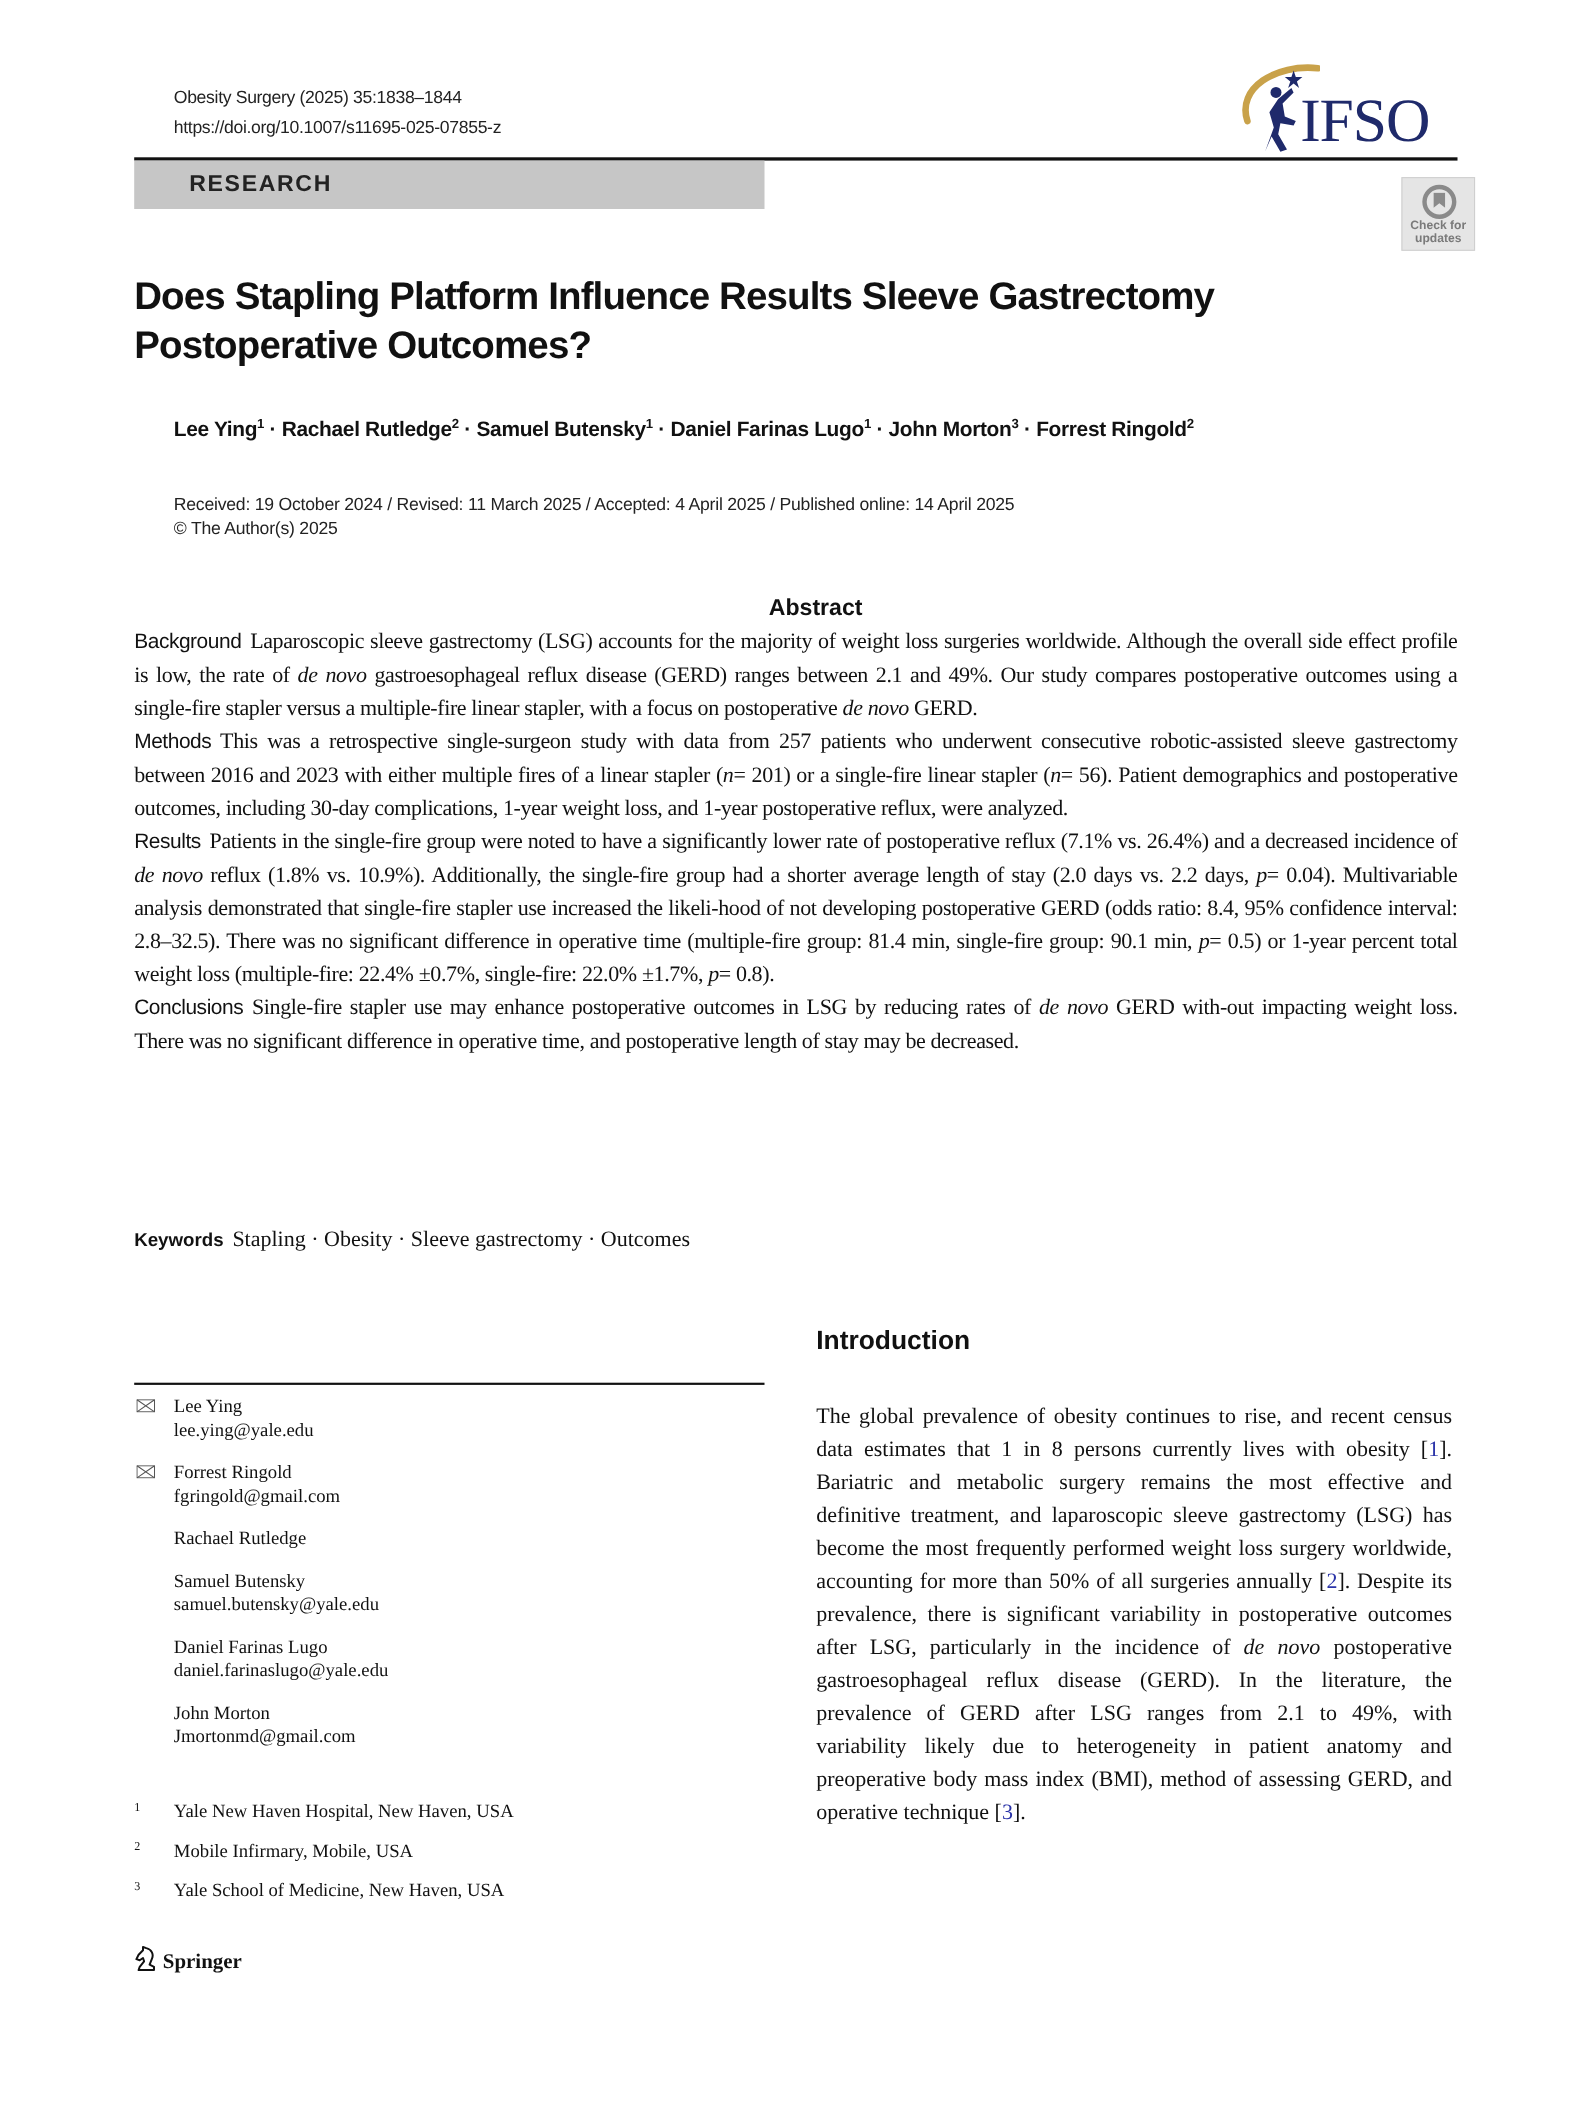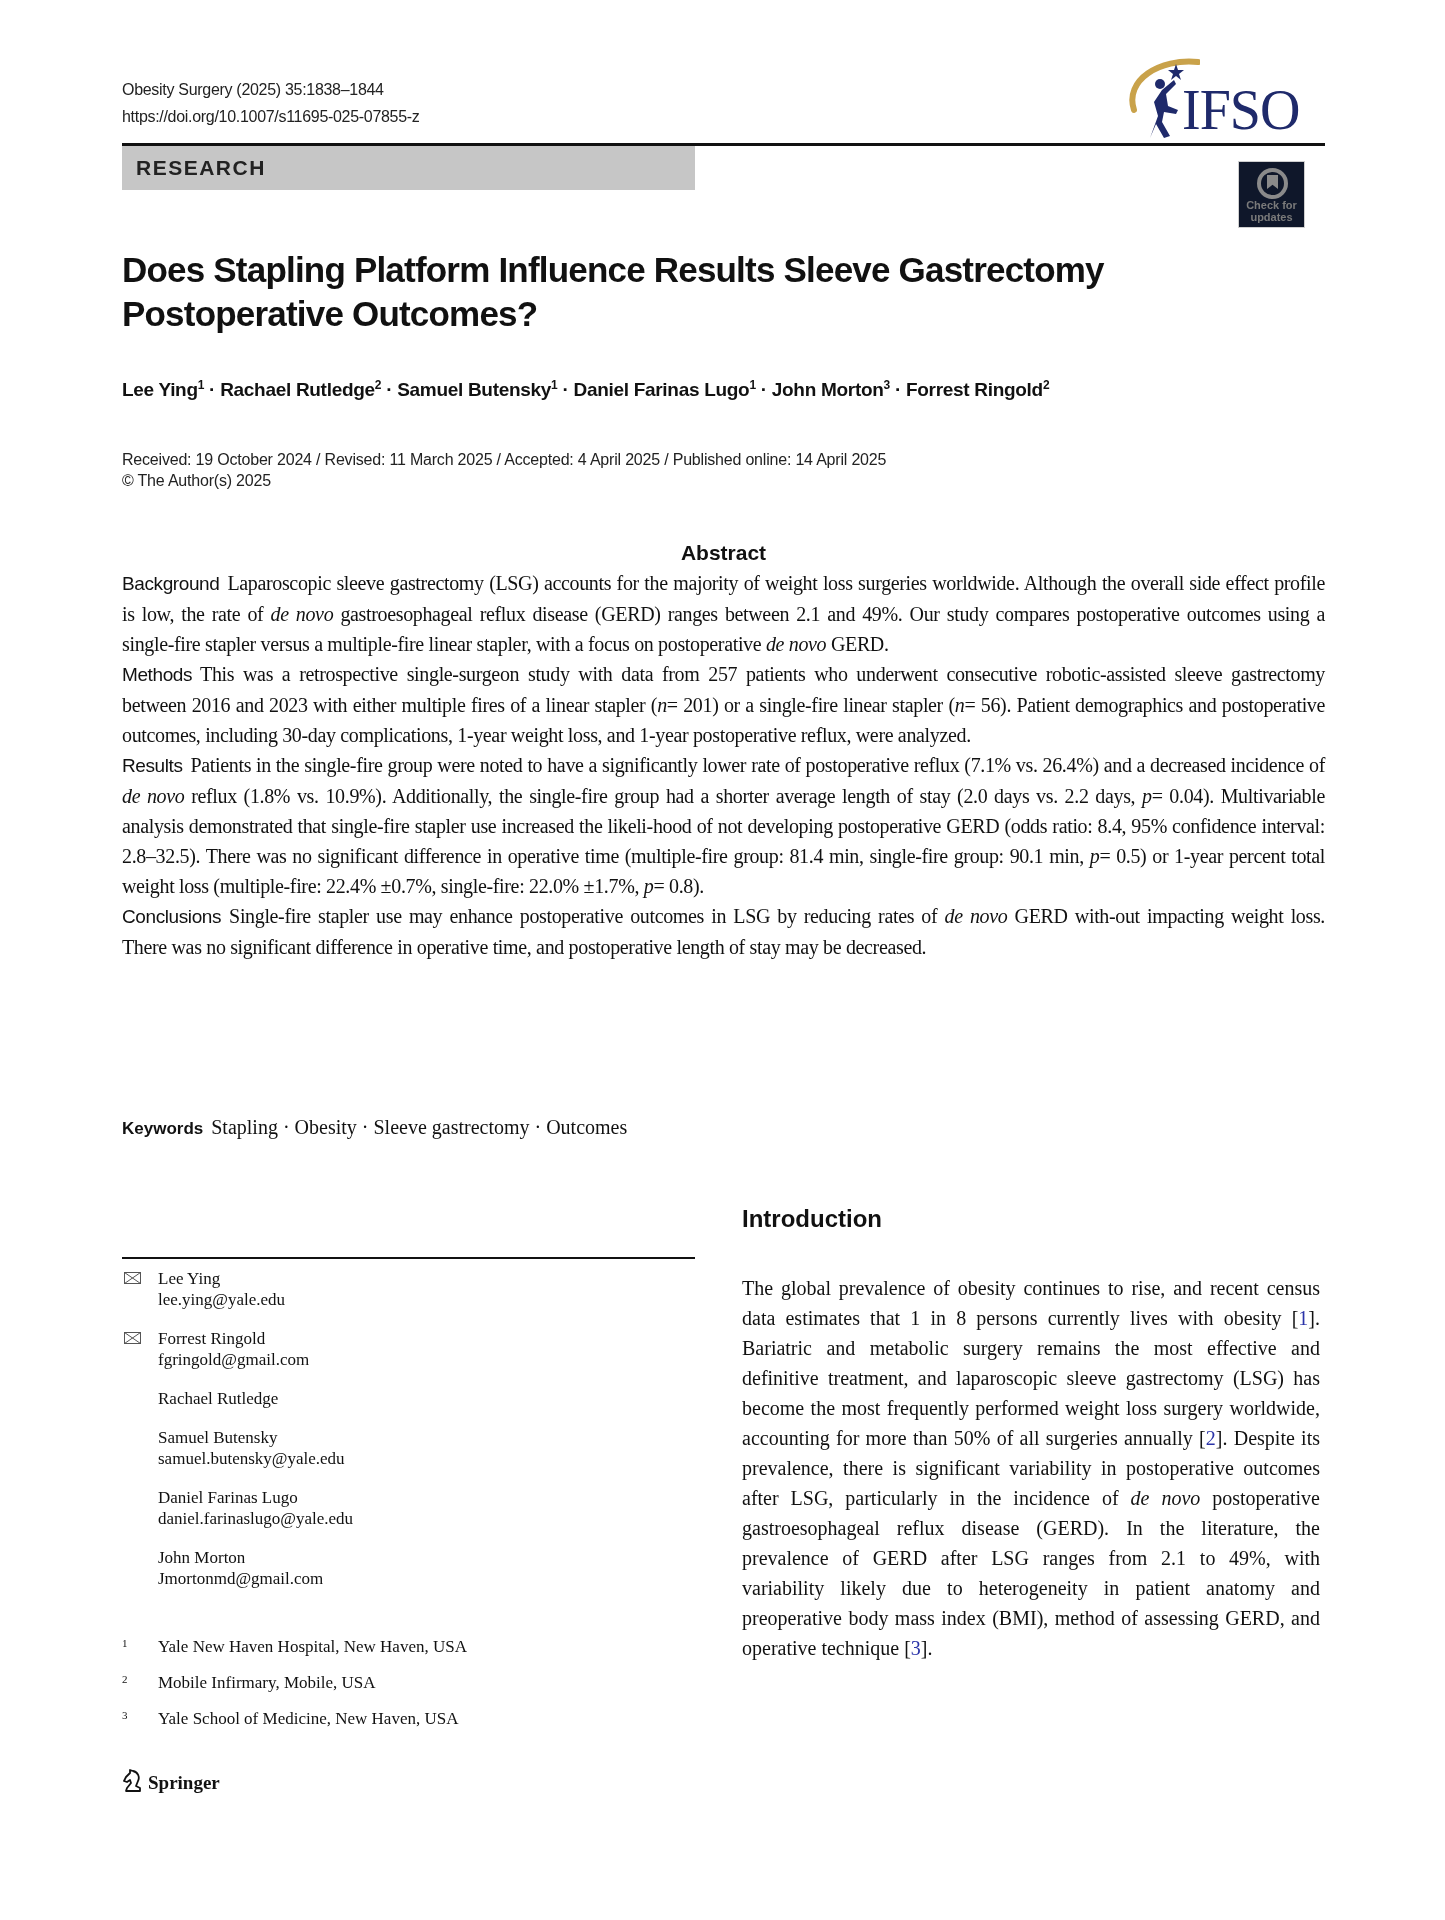--- a/index.html
+++ b/index.html
@@ -1,30 +1,30 @@
 <!DOCTYPE html>
 <html><head>
 <meta charset="utf-8">
 <style>
   html, body { margin: 0; padding: 0; background: #ffffff; }
   body { width: 1445px; height: 1920px; position: relative; overflow: hidden; color: #111; }
-  .sans { font-family: "Liberation Sans", "DejaVu Sans", sans-serif; }
+  .sans { font-family: "Liberation Sans", "DejaVu Sans", sans-serif; margin-left: 36px; }
 
   #journal-info { position: absolute; left: 122px; top: 76px; font-size: 16px; line-height: 27px; color: #222; }
   #journal-info div { letter-spacing: -0.3px; }
 
   #logo { position: absolute; left: 1120px; top: 50px; width: 205px; height: 90px; }
   #logo .ifso-text { position: absolute; left: 62px; top: 30px; font-family: "Liberation Serif", serif; font-size: 56px; color: #1f2a6b; letter-spacing: -1px; line-height: 60px; }
   #logo svg { position: absolute; left: 0; top: 0; }
 
   #top-rule { position: absolute; left: 122px; top: 143px; width: 1203px; height: 3px; background: #111; }
   #research-bar { position: absolute; left: 122px; top: 146px; width: 573px; height: 44px; background: #c6c6c6; }
   #research-label { position: absolute; left: 14px; top: 10px; font-size: 21px; font-weight: bold; letter-spacing: 1.5px; color: #222; }
 
-  #check-updates { position: absolute; left: 1238px; top: 161px; width: 67px; height: 67px; background: #0f172a; border: 1px solid #cfcfcf; box-sizing: border-box; }
+  #check-updates { position: absolute; left: 1238px; top: 161px; width: 67px; height: 67px; background: #e5e5e5; border: 1px solid #cfcfcf; box-sizing: border-box; }
   #check-updates .cu-icon { position: absolute; left: 18px; top: 6px; width: 31px; height: 31px; border-radius: 50%; border: 4px solid #8a8a8a; box-sizing: border-box; }
   #check-updates .cu-icon::after { content: ""; position: absolute; left: 6px; top: 3px; width: 11px; height: 14px; background: #8a8a8a; clip-path: polygon(0 0,100% 0,100% 100%,50% 70%,0 100%); }
   #check-updates .cu-text { position: absolute; left: 0; top: 37px; width: 100%; text-align: center; font-size: 11px; font-weight: bold; line-height: 12px; color: #7a7a7a; }
 
   #title { position: absolute; left: 122px; top: 248px; width: 1150px; font-size: 35px; font-weight: bold; line-height: 44px; color: #111; letter-spacing: -0.8px; }
 
   #authors { position: absolute; left: 122px; top: 378px; font-size: 19px; font-weight: bold; color: #111; letter-spacing: -0.3px; white-space: nowrap; }
   #authors sup { font-size: 12px; }
   .sep { margin: 0 5px; }
 

